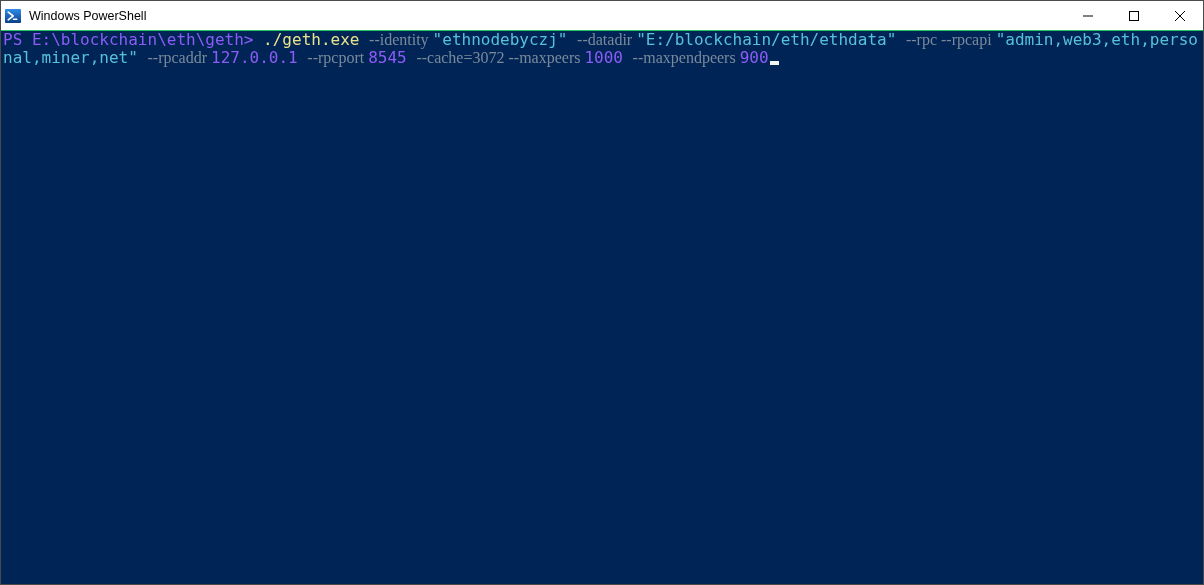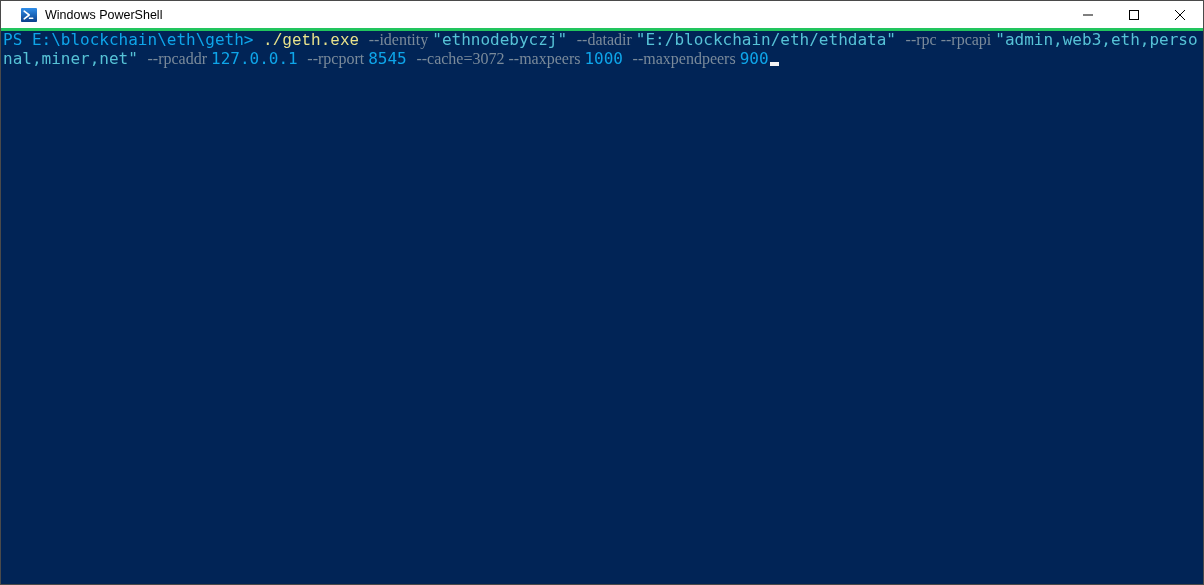--- a/index.html
+++ b/index.html
@@ -16,22 +16,22 @@
     border: 1px solid #4a4a4a;
     display: flex;
     flex-direction: column;
     background: #012456;
   }
   .titlebar {
     height: 30px;
     background: #ffffff;
     display: flex;
     align-items: center;
-    padding-left: 20px;
-    border-bottom: 3px solid #22c55e;
+    padding-left: 4px;
+    border-bottom: 1px solid #22c55e;
     flex: 0 0 auto;
   }
   .titlebar .app-icon {
     width: 16px;
     height: 16px;
     margin-right: 8px;
     flex: 0 0 auto;
   }
   .titlebar .title {
     font-size: 12.5px;
@@ -62,22 +62,22 @@
     background: #012456;
     color: #eeeeee;
     font-family: "NSimSun", "SimSun", "Lucida Console", Consolas, monospace;
     font-size: 16px;
     line-height: 18px;
     padding: 0 2px;
     white-space: pre-wrap;
     word-break: break-all;
     overflow: hidden;
   }
-  .c-white  { color: #0ea5e9; }
-  .c-yellow { color: #e9e38c; font-family: Liberation Mono, monospace; }
+  .c-white  { color: #8b5cf6; }
+  .c-yellow { color: #e9e38c; }
   .c-gray   { color: #7a8a9a; font-family: Liberation Serif, serif; }
   .c-cyan   { color: #56c2d6; }
   .cursor {
     display: inline-block;
     width: 9px;
     height: 4px;
     background: #f2f2f2;
     margin-left: 1px;
     vertical-align: -2px;
   }

